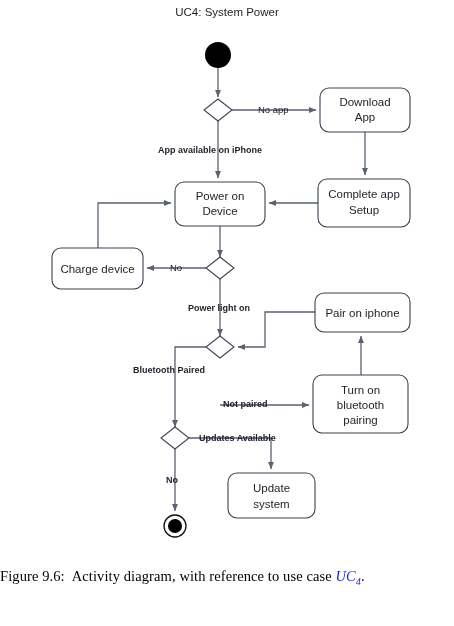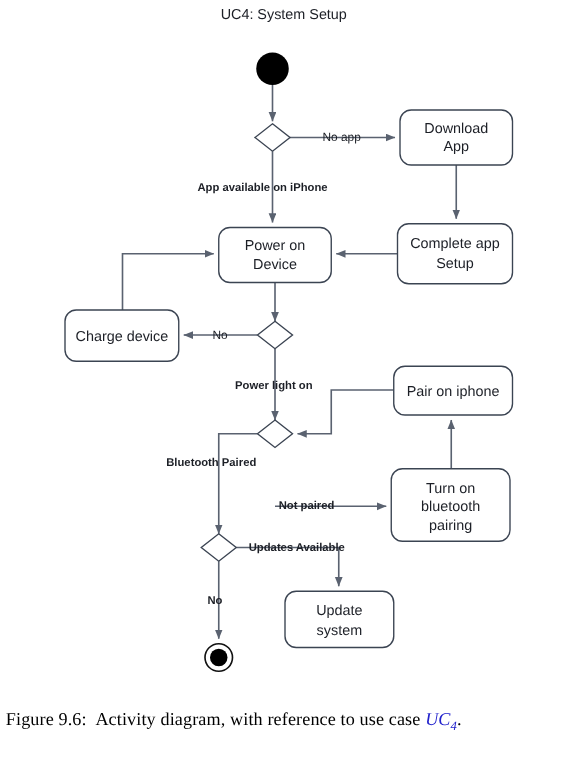--- a/index.html
+++ b/index.html
@@ -70,40 +70,39 @@
   }
   .edge-label.bold {
     font-weight: bold;
     font-size: 9px;
   }
   #figure-caption {
     position: absolute;
     left: 0;
     top: 568px;
     width: 374px;
-    text-align: center;
     font-family: "Liberation Serif", serif;
     font-size: 14.5px;
     color: #000000;
     letter-spacing: 0.1px;
   }
   #figure-caption .caption-label { margin-right: 4px; }
   #figure-caption .uc-ref {
     color: #2222cc;
     font-style: italic;
   }
   #figure-caption .uc-ref sub {
     font-style: italic;
     font-size: 70%;
   }
 </style>
 </head>
 <body>
 
-<div id="diagram-title">UC4: System Setup</div>
+<div id="diagram-title">UC4: System Power</div>
 
 <svg id="activity-canvas" viewBox="0 0 454 580" xmlns="http://www.w3.org/2000/svg">
   <defs>
     <marker id="arrow" markerWidth="9" markerHeight="9" refX="7.4" refY="3.1" orient="auto" markerUnits="userSpaceOnUse">
       <path d="M 0 0 L 7.6 3.1 L 0 6.2 z" fill="#5a6270"></path>
     </marker>
   </defs>
 
   <g id="edges-layer">
       <path class="edge" d="M 218 68 L 218 97" marker-end="url(#arrow)"></path>

